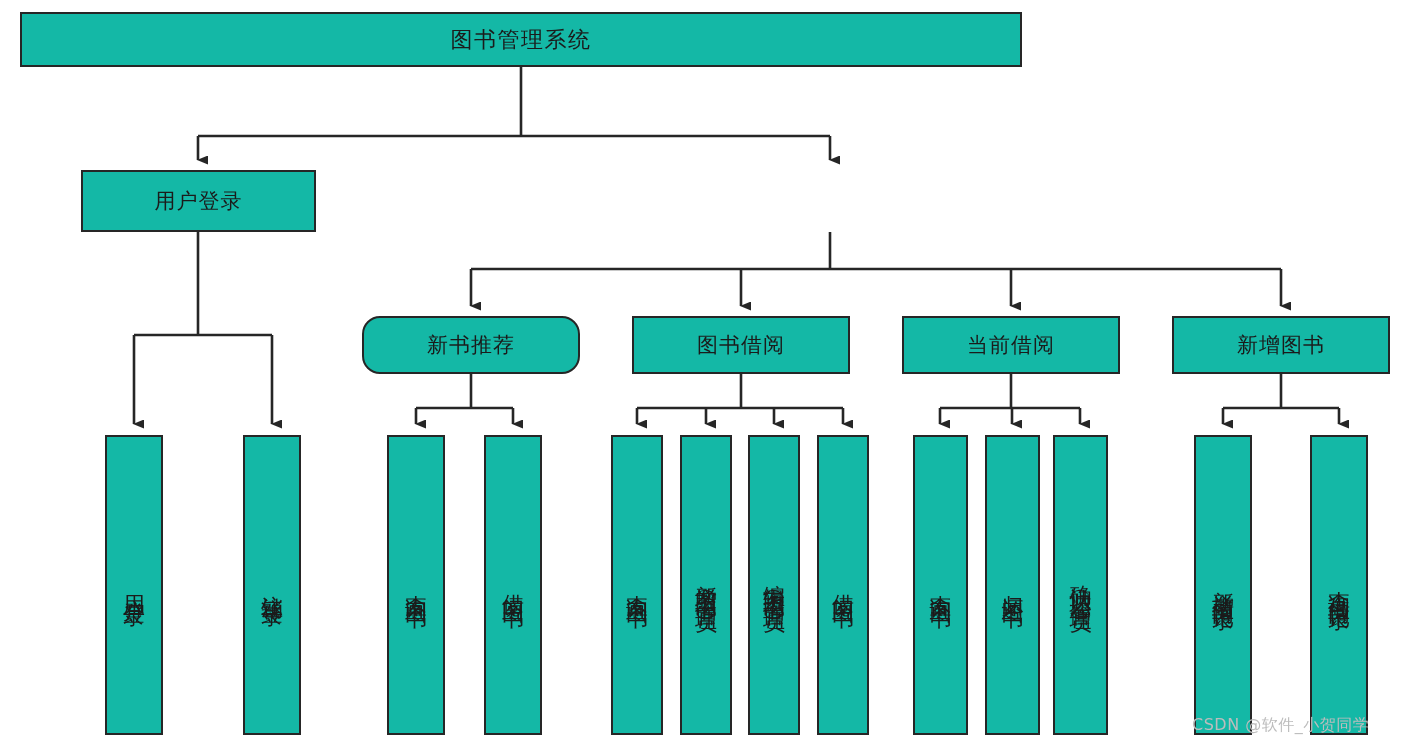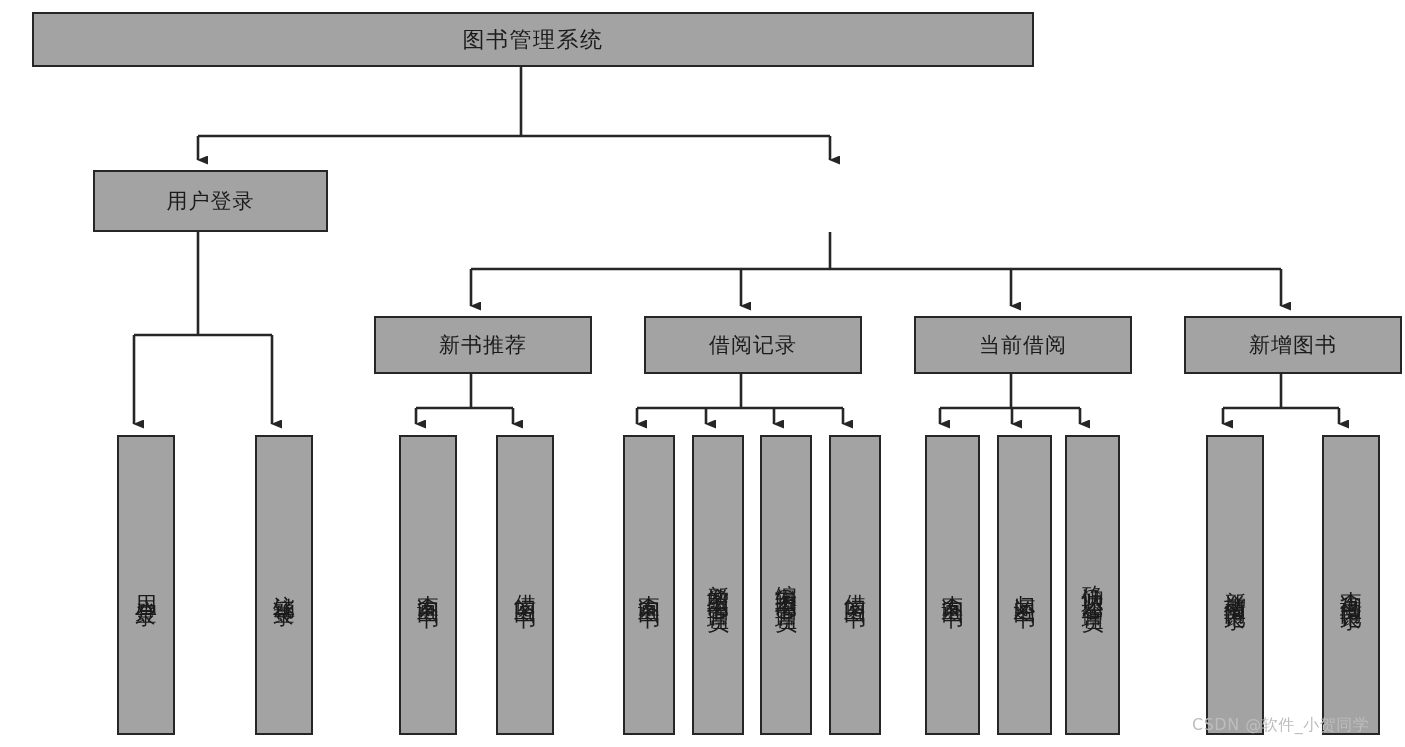--- a/index.html
+++ b/index.html
@@ -10,27 +10,26 @@
     font-family:"DejaVu Sans","Liberation Sans",sans-serif;
     overflow:hidden;
     position:relative;
   }
   #canvas{position:absolute;left:0;top:0;width:1405px;height:747px;}
   svg.edges{position:absolute;left:0;top:0;width:1405px;height:747px;}
 
   .node{
     position:absolute;
     box-sizing:border-box;
-    background:#a3a3a3;
+    background:#14b8a6;
     border:2px solid #262626;
     display:flex;
     align-items:center;
     justify-content:center;
     color:#1b1b1b;
-    margin-left:12px;
   }
   .node .lbl{
     display:block;
     text-align:center;
     line-height:1.15;
     white-space:nowrap;
   }
   
   .h-node .lbl{
     font-size:21px;
@@ -115,25 +114,25 @@
   </svg>
 
   <div class="node h-node root" style="left:20px;top:12px;width:1002px;height:55px;">
     <span class="lbl">图书管理系统</span>
   </div>
 
   <div class="node h-node" style="left:81px;top:170px;width:235px;height:62px;">
     <span class="lbl">用户登录</span>
   </div>
 
-  <div class="node h-node" style="left:362px;top:316px;width:218px;height:58px;">
+  <div class="node h-node" style="left:362px;top:316px;width:218px;height:58px;border-radius:18px;">
     <span class="lbl">新书推荐</span>
   </div>
   <div class="node h-node" style="left:632px;top:316px;width:218px;height:58px;">
-    <span class="lbl">借阅记录</span>
+    <span class="lbl">图书借阅</span>
   </div>
   <div class="node h-node" style="left:902px;top:316px;width:218px;height:58px;">
     <span class="lbl">当前借阅</span>
   </div>
   <div class="node h-node" style="left:1172px;top:316px;width:218px;height:58px;">
     <span class="lbl">新增图书</span>
   </div>
 
   <div class="node v-node" style="left:105px;top:435px;width:58px;height:300px;">
     <span class="lbl">用户登录</span>

